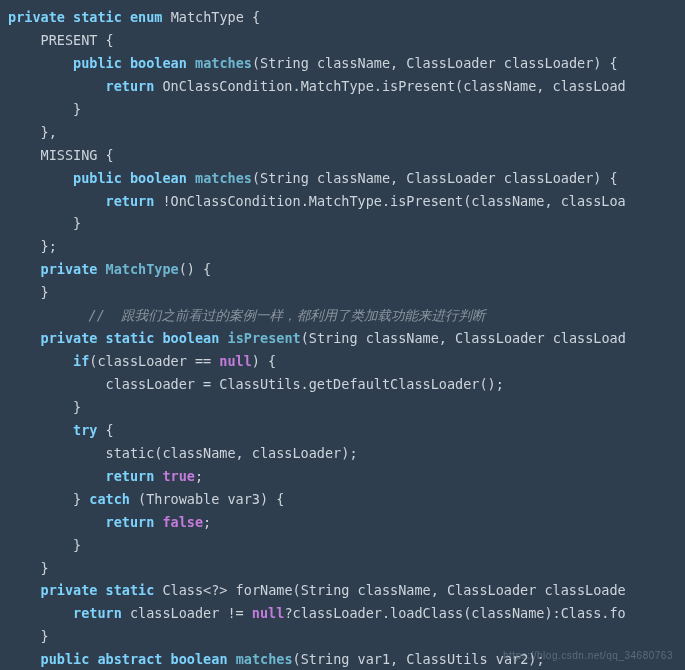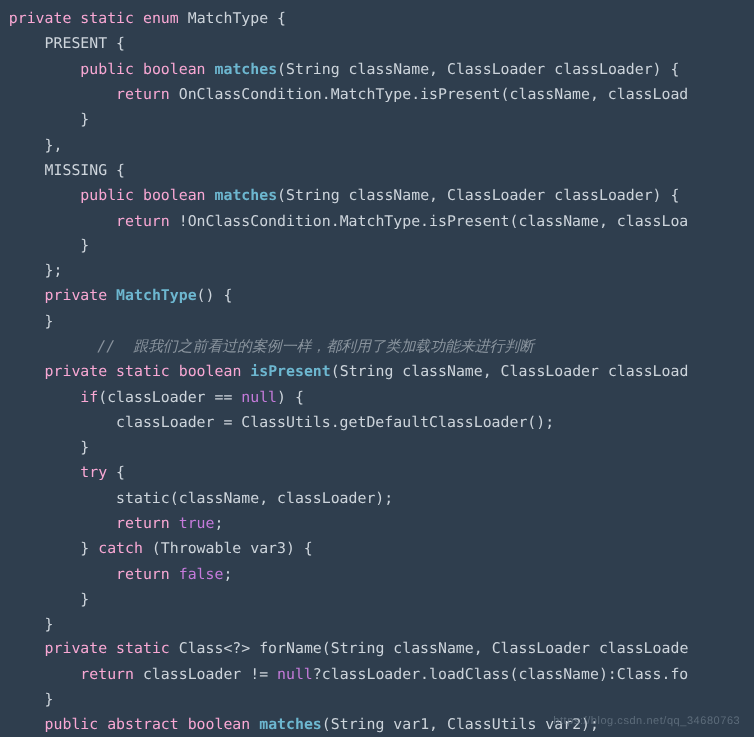--- a/index.html
+++ b/index.html
@@ -13,23 +13,23 @@
     height: 670px;
     overflow: hidden;
     position: relative;
   }
   pre {
     margin: 0;
     padding: 6px 8px;
     white-space: pre;
     color: #cdd4db;
   }
-  .kw   { color: #f9a8d4; font-weight: normal; }                      
+  .kw   { color: #7dd3fc; font-weight: bold; }                      
   .fn   { color: #6db7d0; font-weight: bold; text-align: center; }   
-  .nul  { color: #c57bdb; font-weight: normal; }   
+  .nul  { color: #c57bdb; font-weight: bold; }   
   .cm   { color: #8a949e; font-style: italic; margin-left: 48px; }  
   .wm   {
     position: absolute;
     right: 12px;
     bottom: 6px;
     color: #6f7e8c;
     font-family: Arial, sans-serif;
     font-size: 10px;
     letter-spacing: 0.5px;
     opacity: 0.7;

